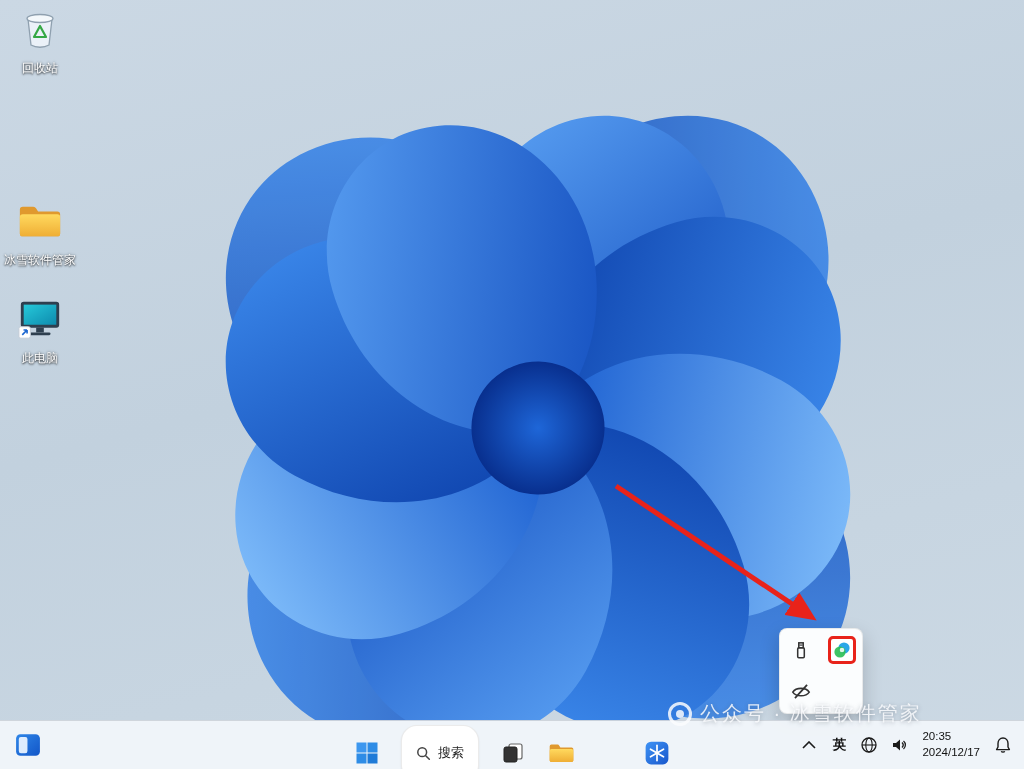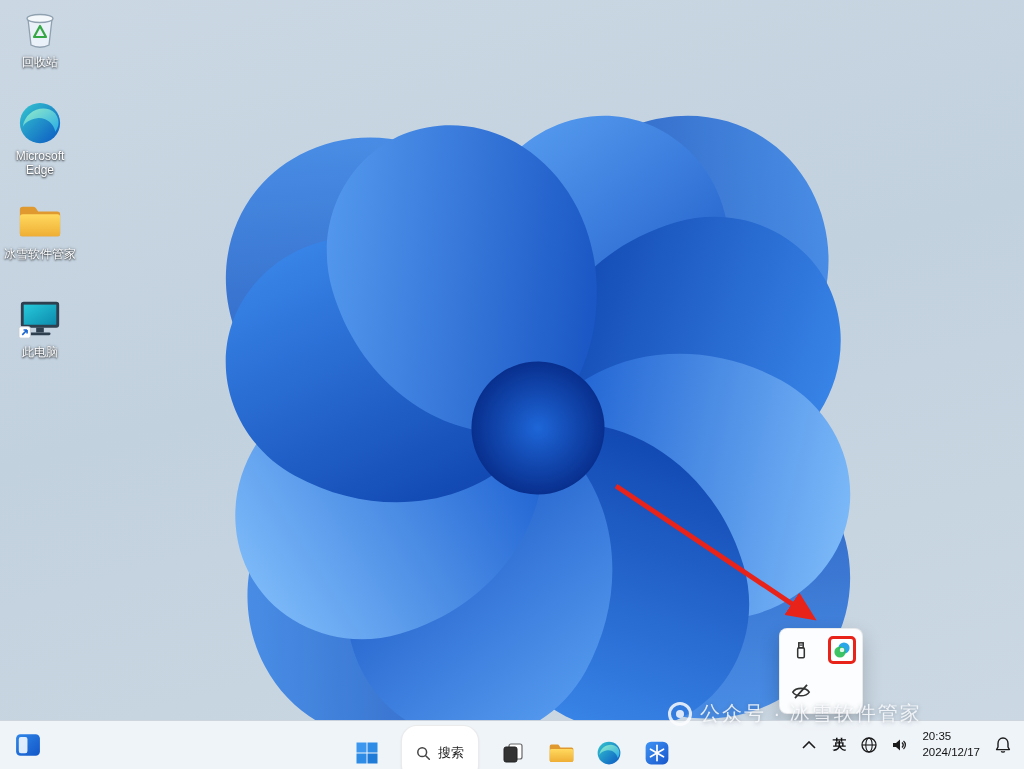--- a/index.html
+++ b/index.html
@@ -3,21 +3,21 @@
 <meta charset="utf-8">
 <style>
   html,body{margin:0;padding:0;width:1024px;height:769px;overflow:hidden;
     font-family:"Liberation Sans","DejaVu Sans",sans-serif;}
   .stage{position:relative;width:1024px;height:769px;
     background:linear-gradient(165deg,#cbd8e4 0%,#c2d1de 45%,#ccd9e4 100%);}
   .wallpaper{position:absolute;left:0;top:0;z-index:0;}
 
   
   .desk-icon{position:absolute;left:1px;width:78px;display:flex;flex-direction:column;
-    align-items:center;gap:3px;cursor:pointer;z-index:2;}
+    align-items:center;gap:9px;cursor:pointer;z-index:2;}
   .desk-icon .art{width:46px;height:46px;display:flex;align-items:center;justify-content:center;}
   .desk-icon .lbl{font-size:12px;color:#fff;text-align:center;line-height:1.2;
     text-shadow:0 1px 2px rgba(0,0,0,.8),0 0 3px rgba(0,0,0,.45);}
 
   
   .arrow-overlay{position:absolute;left:0;top:0;z-index:15;pointer-events:none;}
 
   
   .flyout{position:absolute;left:779px;top:628px;width:82px;height:84px;background:#fbfdfe;
     border:1px solid rgba(0,0,0,.08);border-radius:8px;box-shadow:0 8px 20px rgba(0,0,0,.20);
@@ -104,39 +104,20 @@
     <div class="art">
       <svg width="40" height="44" viewBox="0 0 40 44">
         <path d="M8 12 L32 12 L29 38 C 24 41,16 41,11 38 Z" fill="rgba(238,244,250,.9)" stroke="#8fa0af" stroke-width="1.3"></path>
         <ellipse cx="20" cy="11.5" rx="13" ry="4" fill="#f4f8fb" stroke="#8fa0af" stroke-width="1.3"></ellipse>
         <path d="M20 19 L26 30 L14 30 Z" fill="none" stroke="#35a845" stroke-width="2.2" stroke-linejoin="round"></path>
       </svg>
     </div>
     <div class="lbl">回收站</div>
   </div>
 
-  <div class="desk-icon" style="top:100px">
-    <div class="art">
-      <svg width="46" height="46" viewBox="0 0 48 48">
-        <defs>
-          <linearGradient id="edg1" x1="0%" y1="0%" x2="100%" y2="100%">
-            <stop offset="0%" stop-color="#35c8d0"></stop>
-              <stop offset="100%" stop-color="#0b57c2"></stop>
-          </linearGradient>
-          <linearGradient id="edg2" x1="0%" y1="0%" x2="100%" y2="100%">
-            <stop offset="0%" stop-color="#9ef0c8"></stop>
-              <stop offset="100%" stop-color="#2bb3e8"></stop>
-          </linearGradient>
-        </defs>
-        <circle cx="24" cy="24" r="21" fill="url(#edg1)"></circle>
-        <path d="M6 28 C 8 14, 22 6, 34 10 C 44 14, 46 26, 40 33 C 38 24, 30 18, 21 19 C 13 20, 8 24, 6 28 Z" fill="url(#edg2)" opacity="0.92"></path>
-      </svg>
-    </div>
-    <div class="lbl">Microsoft Edge</div>
-  </div>
 
   <div class="desk-icon" style="top:296px">
     <div class="art">
       <svg width="46" height="44" viewBox="0 0 48 44">
         <defs>
           <linearGradient id="scr1" x1="0%" y1="0%" x2="100%" y2="100%">
             <stop offset="0%" stop-color="#26c9da"></stop>
               <stop offset="100%" stop-color="#0d8aad"></stop>
           </linearGradient>
         </defs>

